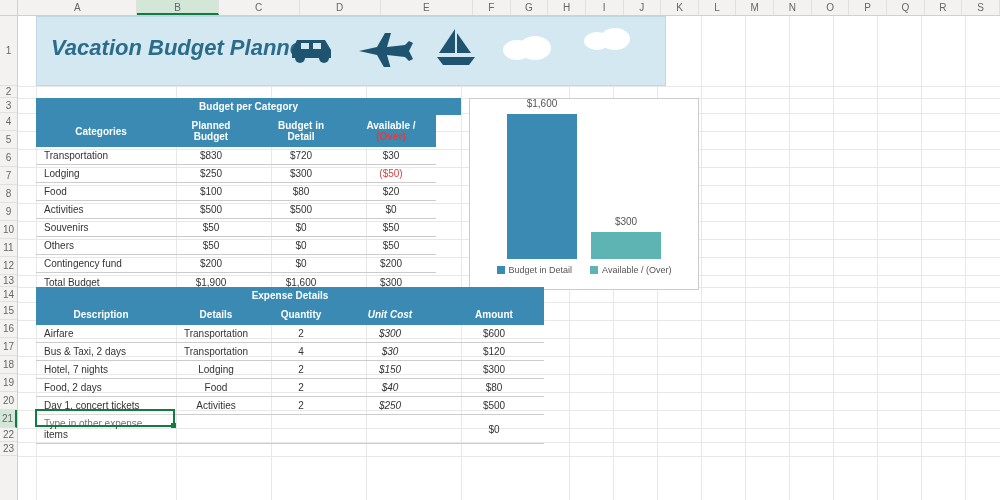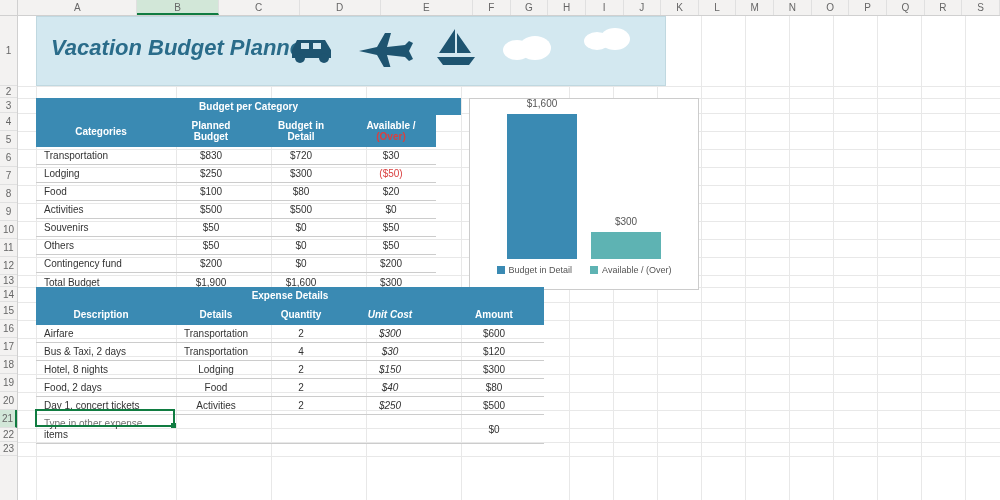--- a/index.html
+++ b/index.html
@@ -293,21 +293,21 @@
               <td class="col-amt">$600</td>
             </tr>
             <tr class="tbl-row">
               <td class="col-desc">Bus &amp; Taxi, 2 days</td>
               <td class="col-dcat">Transportation</td>
               <td class="col-qty">4</td>
               <td class="col-uc">$30</td>
               <td class="col-amt">$120</td>
             </tr>
             <tr class="tbl-row">
-              <td class="col-desc">Hotel, 8 nights</td>
+              <td class="col-desc">Hotel, 7 nights</td>
               <td class="col-dcat">Lodging</td>
               <td class="col-qty">2</td>
               <td class="col-uc">$150</td>
               <td class="col-amt">$300</td>
             </tr>
             <tr class="tbl-row">
               <td class="col-desc">Food, 2 days</td>
               <td class="col-dcat">Food</td>
               <td class="col-qty">2</td>
               <td class="col-uc">$40</td>

